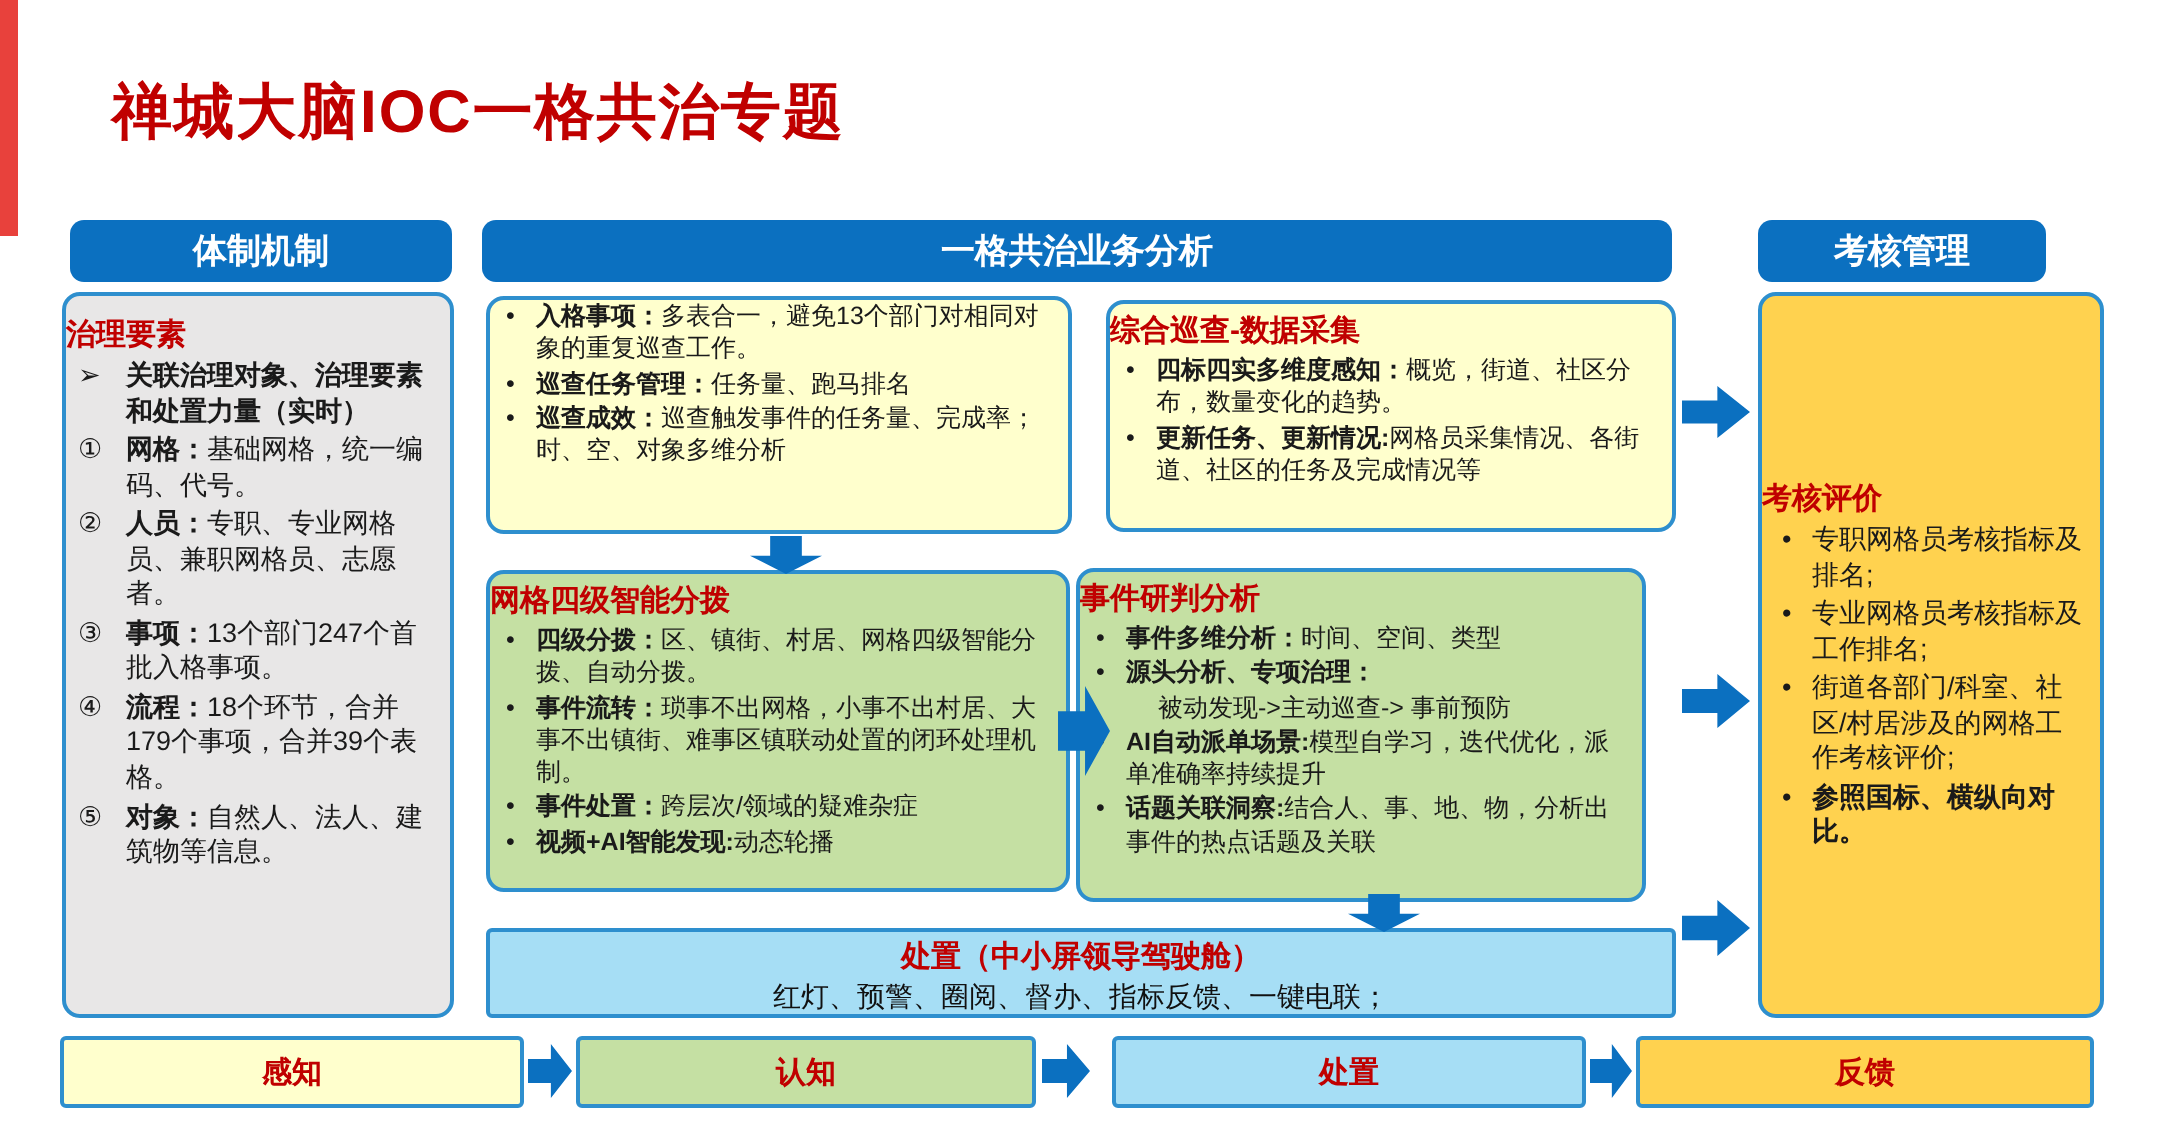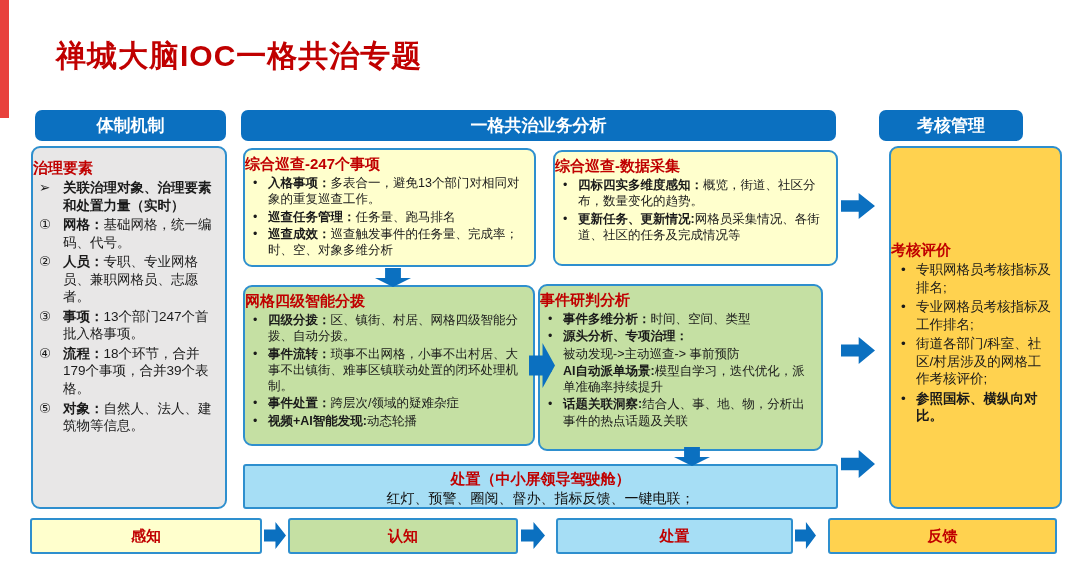--- a/index.html
+++ b/index.html
@@ -14,29 +14,29 @@
 
   .hdr { background:#0B70C0; color:#fff; font-weight:bold; font-size:17px;
          display:flex; align-items:center; justify-content:center;
          border-radius:7px; height:31px; top:110px; }
 
   .panel { border:2px solid #2E8FCE; border-radius:9px; }
   .p-gray   { background:#E8E7E7; }
   .p-yellow { background:#FFFFCD; }
   .p-green  { background:#C5E0A3; }
   .p-blue   { background:#A6DEF5; }
-  .p-gold   { background:#FFD24F;margin-left:10px; }
+  .p-gold   { background:#FFD24F; }
 
   .ptitle { color:#C00000; font-weight:bold; font-size:15px; padding:5px 0 2px; line-height:1.2; }
 
   .li { display:flex; font-size:12.5px; line-height:1.3; color:#1a1a1a; padding:0 6px 1px 8px; }
   .li .mk { flex:none; width:15px; }
   .li .tx { flex:1; }
   .lbl { font-weight:bold; }
-  .sub-line { padding-left:23px; }
+  .sub-line { padding-left:23px;margin-left:16px; }
 
   .gv .li { font-size:13.5px; padding:0 6px 2px 6px; }
   .gv .li .mk { width:24px; }
 
   .assess .li { font-size:13.5px; padding:0 8px 2px 10px; }
 
   .bar-title { color:#C00000; font-weight:bold; font-size:15px; text-align:center; line-height:1.35; padding-top:3px; }
   .bar-text  { color:#111; font-size:14px; text-align:center; line-height:1.3; }
 
   .arrow-r { background:#0B70C0; clip-path:polygon(0 28%, 52% 28%, 52% 0, 100% 50%, 52% 100%, 52% 72%, 0 72%); }
@@ -81,21 +81,20 @@
       <span class="mk">④</span>
       <span class="tx"><b class="lbl">流程：</b><span>18个环节，合并179个事项，合并39个表格。</span></span>
     </div>
     <div class="li">
       <span class="mk">⑤</span>
       <span class="tx"><b class="lbl">对象：</b><span>自然人、法人、建筑物等信息。</span></span>
     </div>
   </div>
 
   <div class="abs panel p-yellow" style="left:243px; top:148px; width:293px; height:119px;">
-    <div class="ptitle">综合巡查-247个事项</div>
     <div class="li">
       <span class="mk">•</span>
       <span class="tx"><b class="lbl">入格事项：</b><span>多表合一，避免13个部门对相同对象的重复巡查工作。</span></span>
     </div>
     <div class="li">
       <span class="mk">•</span>
       <span class="tx"><b class="lbl">巡查任务管理：</b><span>任务量、跑马排名</span></span>
     </div>
     <div class="li">
       <span class="mk">•</span>

